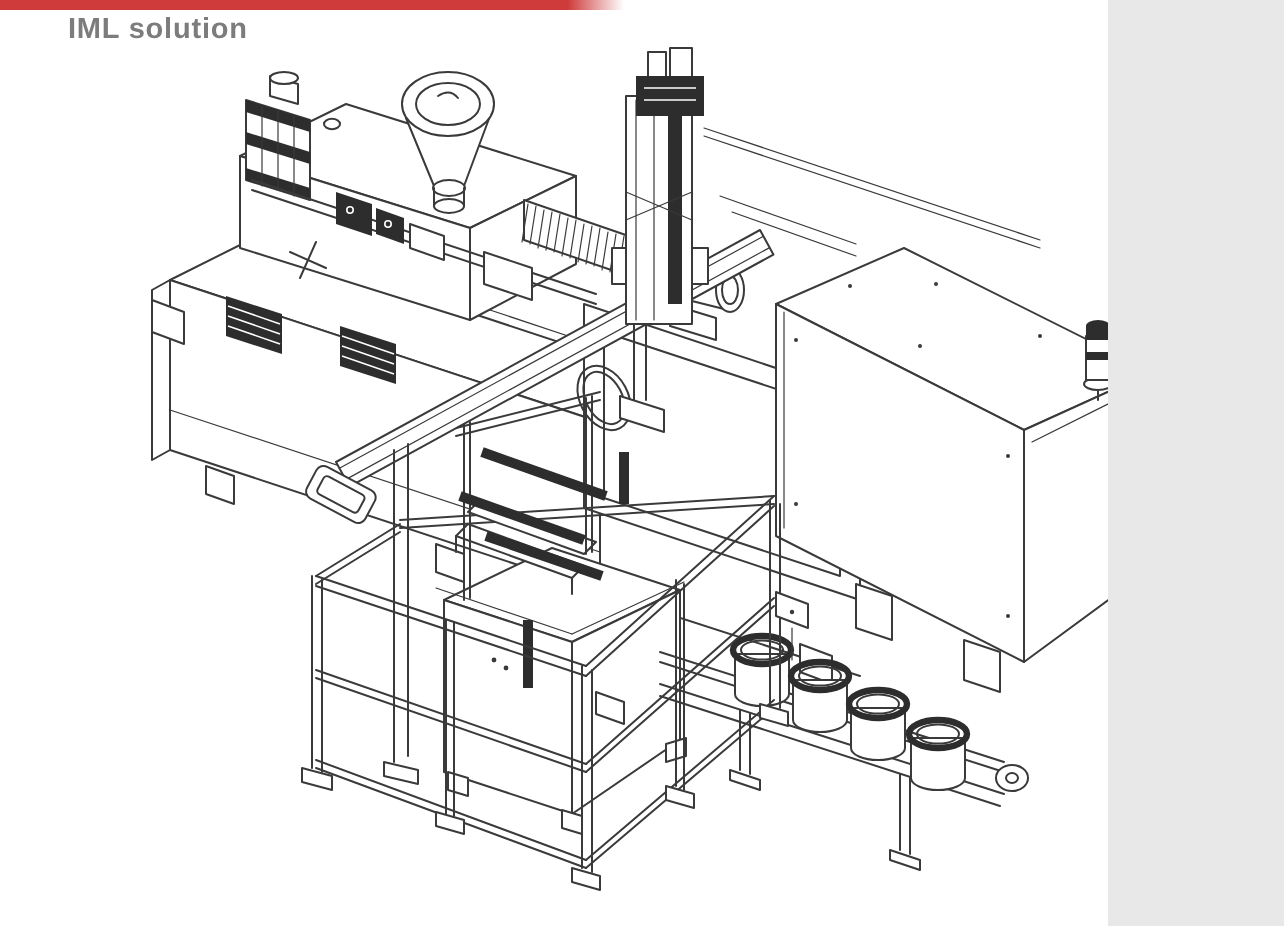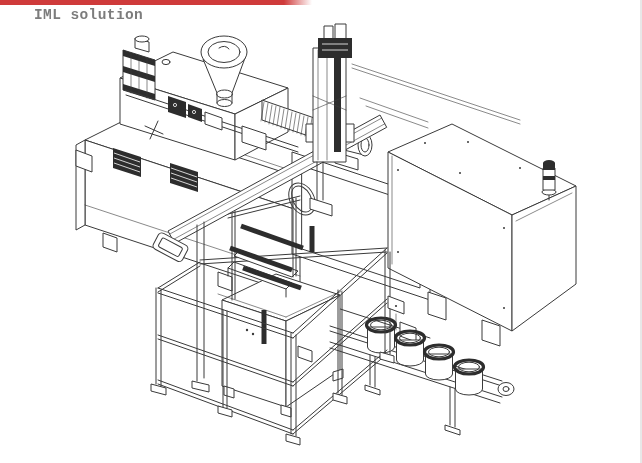--- a/index.html
+++ b/index.html
@@ -4,22 +4,22 @@
 <style>
   :root{
     --accent:#cf3b3b;
     --title-color:#7c7c7c;
     --line:#3a3a3a;
     --dark:#2d2d2d;
     --background:#ffffff;
   }
   html,body{margin:0;padding:0;background:#e8e8e8;}
   #stage{
-    position:relative;width:640px;height:463px;background:var(--background);
-    overflow:hidden;font-family:Liberation Mono, monospace;
+    position:relative;width:554px;height:463px;background:var(--background);
+    overflow:hidden;font-family:Liberation Sans, sans-serif;
   }
   #redbar{
     position:absolute;top:0;left:0;width:312px;height:5px;
     background:linear-gradient(90deg,var(--accent) 0 91%,rgba(207,59,59,0) 100%);
   }
   #title{
     position:absolute;top:7px;left:34px;font-size:14.5px;font-weight:bold;
     color:var(--title-color);letter-spacing:.4px;
   }
   svg{position:absolute;top:0;left:0;}

